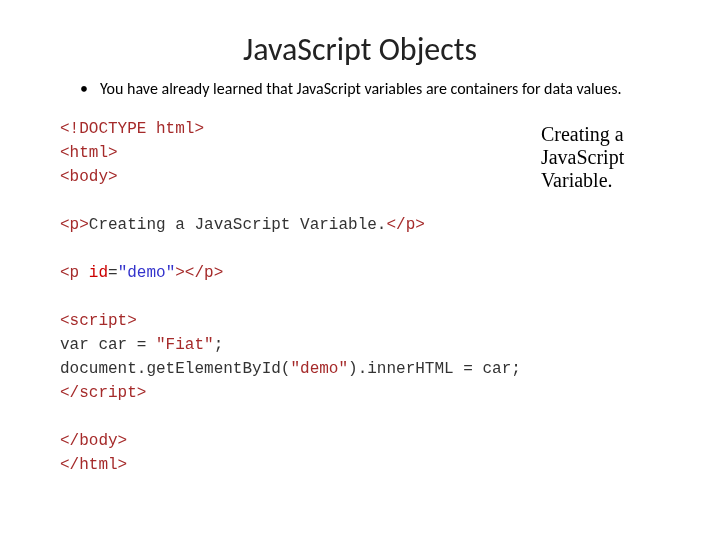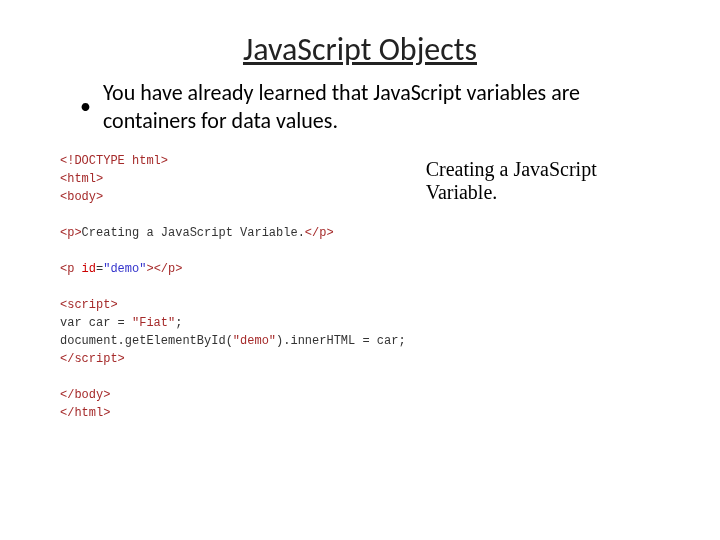--- a/index.html
+++ b/index.html
@@ -13,42 +13,41 @@
   }
   .slide {
     padding: 20px 60px 0 60px;
   }
   .title {
     text-align: center;
     font-size: 32px;
     font-weight: 400;
     margin: 10px 0 10px 0;
     color: #222;
-    text-decoration: underline;
   }
   .bullet {
     display: flex;
     align-items: center;
-    font-size: 22px;
+    font-size: 16px;
     margin: 8px 0 18px 20px;
     line-height: 1.25;
   }
   .bullet::before {
     content: "•";
     margin-right: 12px;
   }
   .content {
     display: flex;
     gap: 20px;
     margin-top: 4px;
   }
   .code {
     flex: 1;
     font-family: Consolas, "Courier New", monospace;
-    font-size: 12px;
+    font-size: 16px;
     line-height: 1.5;
     white-space: pre;
     color: #333;
   }
   .output {
     flex: 1;
     font-family: "Times New Roman", serif;
     font-size: 18px;
     color: #000;
     padding-top: 6px;

